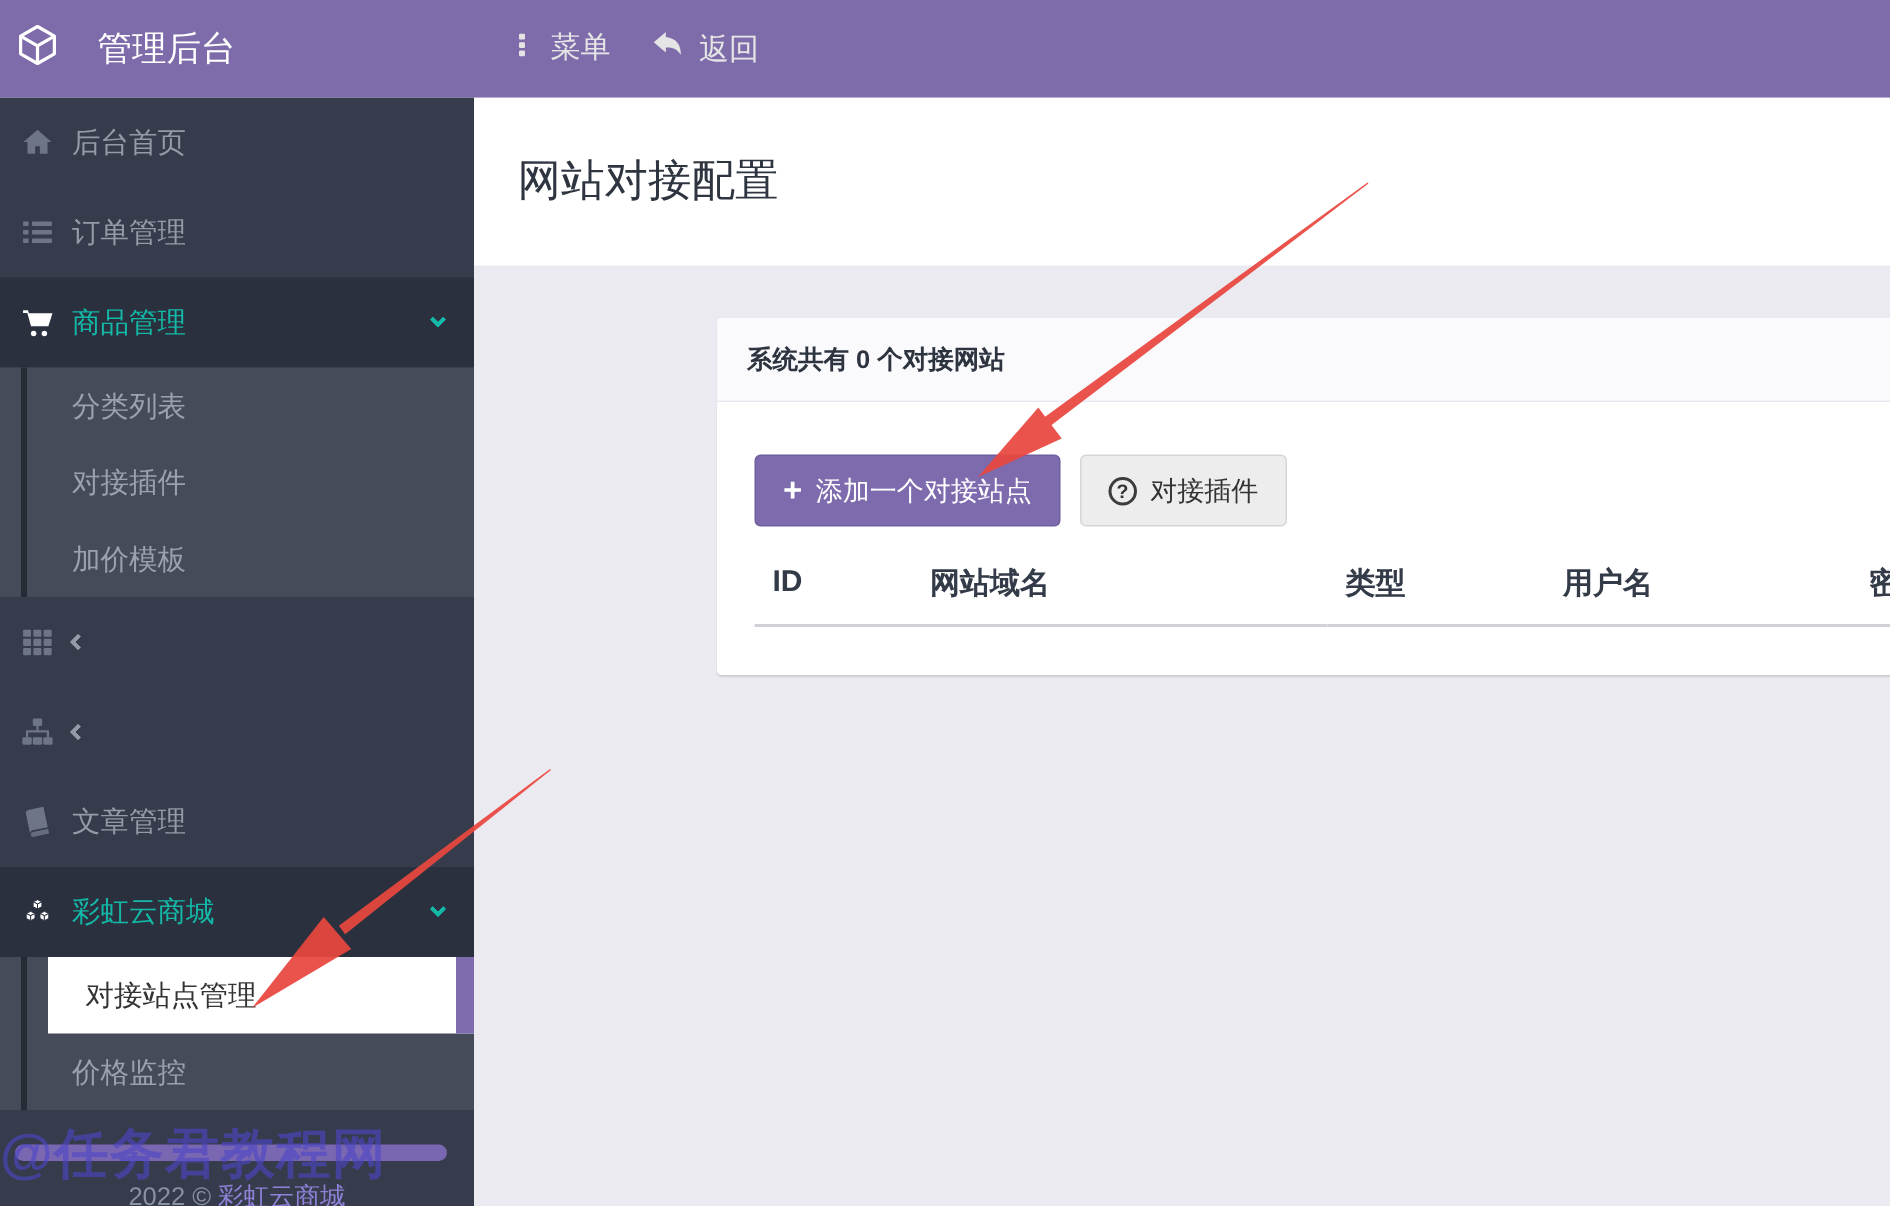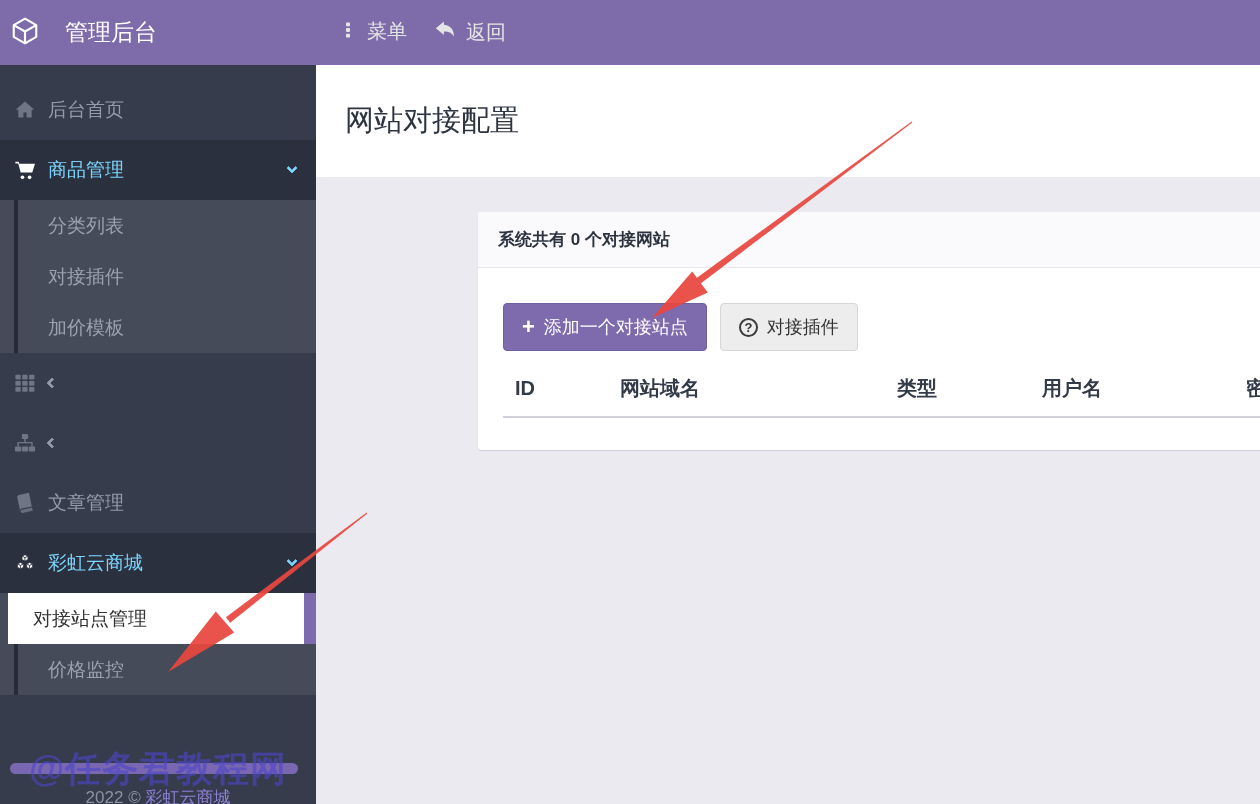--- a/index.html
+++ b/index.html
@@ -9,45 +9,45 @@
   
   .topbar { position:absolute; top:0; left:0; right:0; height:65px; background:#7E6CAA;
     color:#fff; display:flex; align-items:center; z-index:5; }
   .brand { width:316px; display:flex; align-items:center; gap:25px; padding-left:10px; }
   .brand-title { font-size:23px; }
   .topnav { display:flex; align-items:center; gap:26px; margin-left:22px; }
   .top-link { display:flex; align-items:flex-start; gap:9px; font-size:20px; cursor:pointer; color:#e5e5e5; }
 
   
   .sidebar { position:absolute; top:65px; left:0; bottom:0; width:316px; background:#363C4C; z-index:4; }
-  .nav { list-style:none; padding-top:15px; }
+  .nav { list-style:none; }
   .item { height:60px; display:flex; align-items:center; padding:0 20px 0 12px;
     color:#949BA8; font-size:19px; cursor:pointer; }
   .item .ico { width:26px; display:flex; justify-content:center; align-items:center;
     margin-right:10px; color:#6E7585; flex:none; }
-  .item.active { background:#2A303E; color:#7dd3fc; }
+  .item.active { background:#2A303E; color:#14b8a6; }
   .item.active .ico { color:#fff; }
   .grow { flex:1; }
   .chev { display:inline-block; width:8px; height:8px; border:solid currentColor;
     border-width:0 3px 3px 0; border-radius:1px; }
   .chev.down { transform:rotate(45deg); margin-top:-4px; }
   .chev.left { transform:rotate(135deg); }
 
   .submenu { list-style:none; background:#464B5A; position:relative; }
   .submenu::before { content:""; position:absolute; left:14px; top:0; bottom:0; width:4px;
     background:#262B36; z-index:0; }
   .sub-item { height:51px; display:flex; align-items:center; padding-left:48px;
     color:#9BA1AE; font-size:19px; cursor:pointer; position:relative; z-index:1; }
-  .sub-item.active { background:#fff; color:#333; margin-left:8px; padding-left:25px;
+  .sub-item.active { background:#fff; color:#333; margin-left:32px; padding-left:25px;
     border-right:12px solid #7D6BAE; }
 
   .watermark { position:absolute; left:0; right:0; top:680px; height:50px; pointer-events:none; }
   .wm-pill { position:absolute; top:18px; left:10px; right:18px; height:11px; border-radius:6px;
     background:#7A67B2; }
-  .wm-text { position:absolute; top:0; width:100%; text-align:center; font-size:36px;
+  .wm-text { position:absolute; top:0; width:100%; text-align:left; font-size:36px;
     font-weight:700; letter-spacing:1px; color:rgba(78,69,198,0.62); }
   .side-footer { position:absolute; top:721px; width:100%; text-align:center; font-size:17px;
     color:#8A91A0; }
   .side-footer a { color:#8F80D8; text-decoration:none; cursor:pointer; }
 
   
   .main { position:absolute; left:316px; top:65px; right:0; bottom:0; background:#ECEAF1; overflow:hidden; }
   .page-header { height:112px; background:#fff; display:flex; align-items:center; padding-left:29px; }
   .page-title { font-size:29px; font-weight:400; color:#2E3540; }
   .content { padding:35px 0 0 162px; }
@@ -115,20 +115,33 @@
 
     <li class="item">
       <span class="ico">
         <svg width="22" height="22" viewBox="0 0 24 24" fill="currentColor">
           <path d="M12 2.8 1.8 11.6h2.9v8.6h5.6v-5.4h3.4v5.4h5.6v-8.6h2.9z"></path>
         </svg>
       </span>
       <span class="grow">后台首页</span>
     </li>
 
+    <li class="item">
+      <span class="ico">
+        <svg width="22" height="22" viewBox="0 0 24 24" fill="currentColor">
+          <rect x="1.5" y="4" width="4" height="3.2" rx=".6"></rect>
+            <rect x="8" y="4" width="14.5" height="3.2" rx=".6"></rect>
+          <rect x="1.5" y="10.2" width="4" height="3.2" rx=".6"></rect>
+            <rect x="8" y="10.2" width="14.5" height="3.2" rx=".6"></rect>
+          <rect x="1.5" y="16.4" width="4" height="3.2" rx=".6"></rect>
+            <rect x="8" y="16.4" width="14.5" height="3.2" rx=".6"></rect>
+        </svg>
+      </span>
+      <span class="grow">订单管理</span>
+    </li>
 
     <li class="item active">
       <span class="ico">
         <svg width="22" height="22" viewBox="0 0 24 24" fill="currentColor">
           <path d="M1.5 3h3.6l.6 2.2h17.2l-3 9.6H7.3L4.6 5H1.5z"></path>
           <circle cx="9.2" cy="20" r="2"></circle>
             <circle cx="17" cy="20" r="2"></circle>
         </svg>
       </span>
       <span class="grow">商品管理</span>

